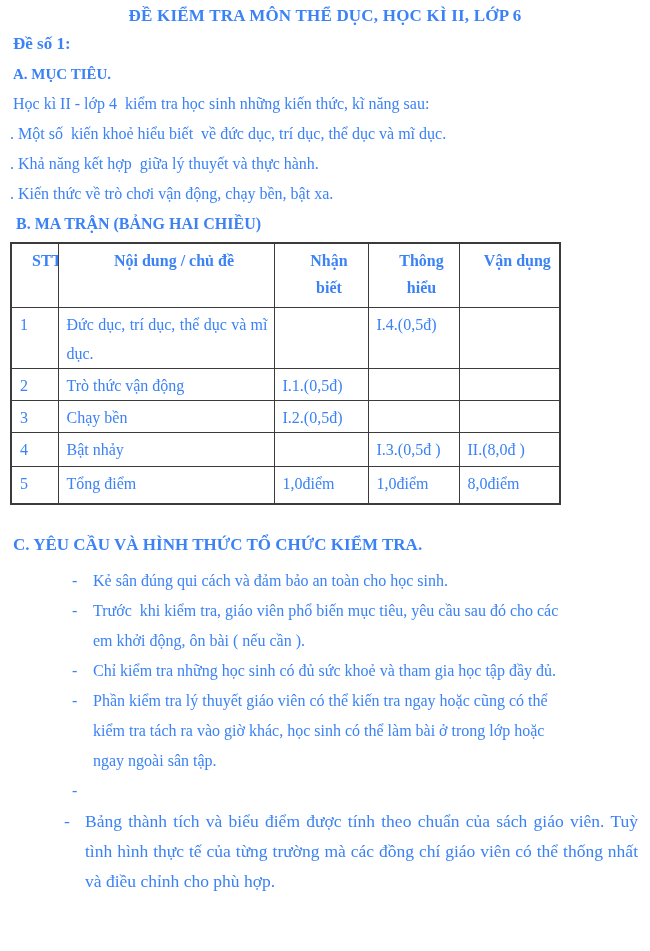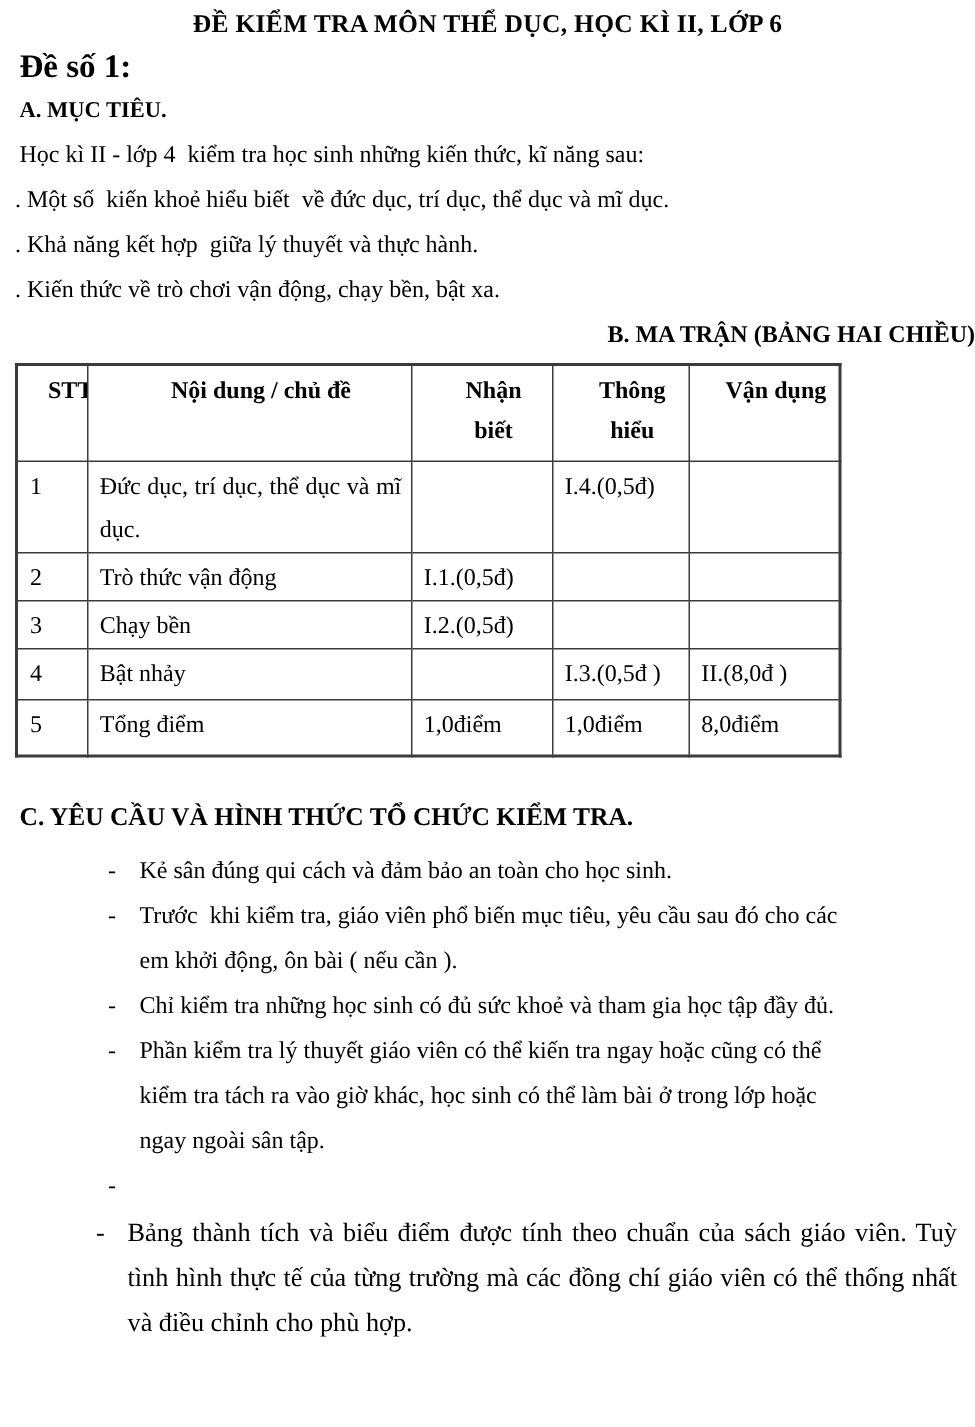--- a/index.html
+++ b/index.html
@@ -1,37 +1,37 @@
 <!DOCTYPE html>
 <html><head>
 <meta charset="utf-8">
 <style>
   html,body{margin:0;padding:0;background:#ffffff;}
   .page{
     position:relative;
     width:650px;height:951px;
     background:#ffffff;
-    color:#000000;
+    color:#3b82f6;
     font-family:"Liberation Serif","DejaVu Serif",serif;
     overflow:hidden;
   }
   .doc-title{
     padding-top:6px;
     font-size:17px;font-weight:bold;
     text-align:center;line-height:20px;
     letter-spacing:0.2px;
   }
   .subtitle{
     margin:3px 0 0 13px;
-    font-size:22px;font-weight:bold;line-height:30px;
+    font-size:17px;font-weight:bold;line-height:30px;
   }
   .h-a{margin-left:13px;font-size:15px;font-weight:bold;line-height:30px;}
   .aline{margin-left:13px;font-size:16px;line-height:30px;white-space:pre-wrap;}
   .aitem{margin-left:10px;}
-  .h-b{margin-left:16px;font-size:16px;font-weight:bold;line-height:30px;text-align:right;}
+  .h-b{margin-left:16px;font-size:16px;font-weight:bold;line-height:30px;}
   table.matrix{
     border-collapse:collapse;
     table-layout:fixed;
     width:549px;
     margin:3px 0 0 10px;
     border:2px solid #3b3b3b;
   }
   table.matrix th, table.matrix td{
     border:1.3px solid #3b3b3b;
     vertical-align:top;

